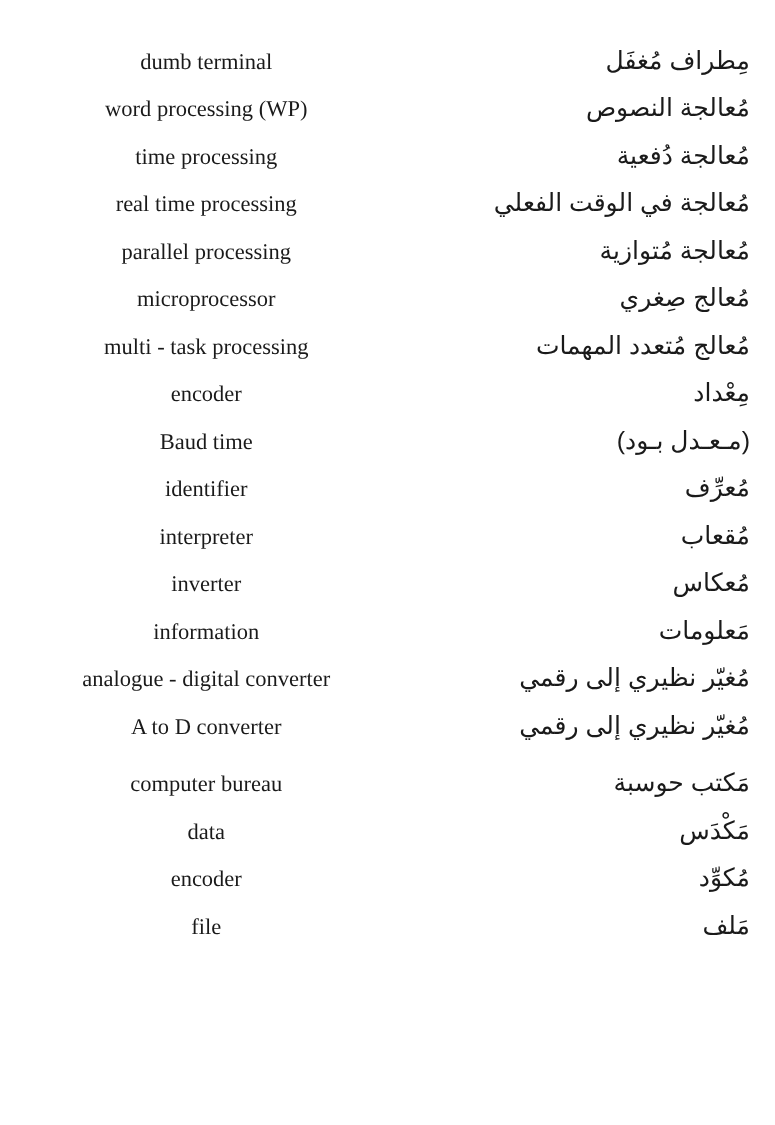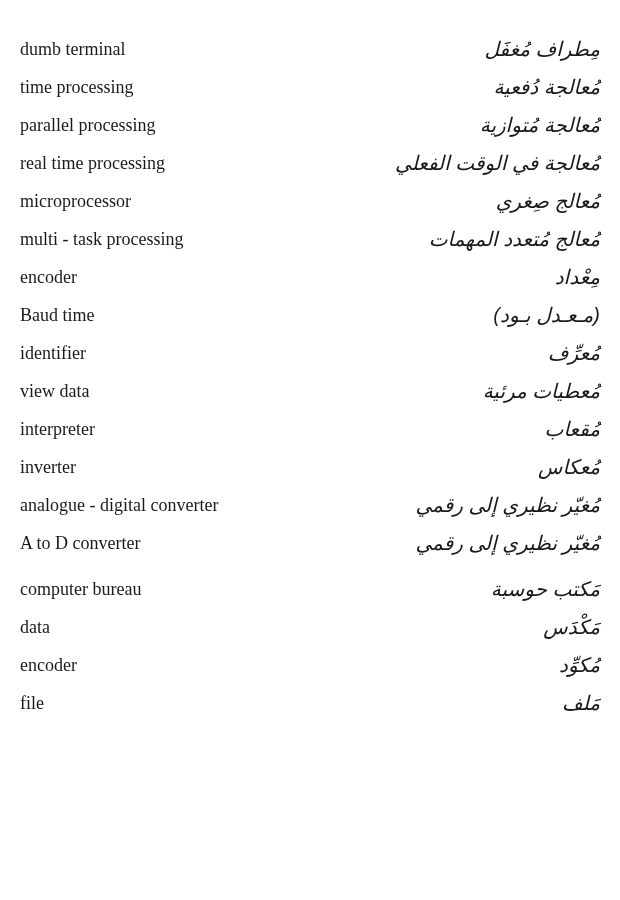--- a/index.html
+++ b/index.html
@@ -34,62 +34,65 @@
     }
 
     .glossary-table td {
       padding: 4px 0;
       vertical-align: middle;
       line-height: 1.5;
     }
 
     .td-english {
       width: 50%;
-      text-align: left;
+      text-align: center;
       padding-left: 10px;
       font-size: 18px;
       color: #1a1a1a;
     }
 
     .td-arabic {
       width: 50%;
       text-align: right;
       padding-right: 10px;
       font-size: 20px;
       color: #1a1a1a;
       direction: rtl;
       font-family: 'Traditional Arabic', 'Arial Unicode MS', Arial, serif;
-      font-style: italic;
     }
 
     .row-spacer td {
       height: 8px;
     }
   </style>
 </head>
 <body>
 
 <div class="page">
   <table class="glossary-table">
     <tbody id="glossary-body">
     <tr>
           <td class="td-english">dumb terminal</td>
           <td class="td-arabic">مِطراف مُغفَل</td>
         </tr>
         <tr>
+          <td class="td-english">word processing (WP)</td>
+          <td class="td-arabic">مُعالجة النصوص</td>
+        </tr>
+        <tr>
           <td class="td-english">time processing</td>
           <td class="td-arabic">مُعالجة دُفعية</td>
         </tr>
         <tr>
+          <td class="td-english">real time processing</td>
+          <td class="td-arabic">مُعالجة في الوقت الفعلي</td>
+        </tr>
+        <tr>
           <td class="td-english">parallel processing</td>
           <td class="td-arabic">مُعالجة مُتوازية</td>
-        </tr>
-        <tr>
-          <td class="td-english">real time processing</td>
-          <td class="td-arabic">مُعالجة في الوقت الفعلي</td>
         </tr>
         <tr>
           <td class="td-english">microprocessor</td>
           <td class="td-arabic">مُعالج صِغري</td>
         </tr>
         <tr>
           <td class="td-english">multi - task processing</td>
           <td class="td-arabic">مُعالج مُتعدد المهمات</td>
         </tr>
         <tr>
@@ -98,30 +101,30 @@
         </tr>
         <tr>
           <td class="td-english">Baud time</td>
           <td class="td-arabic">(مـعـدل بـود)</td>
         </tr>
         <tr>
           <td class="td-english">identifier</td>
           <td class="td-arabic">مُعرِّف</td>
         </tr>
         <tr>
-          <td class="td-english">view data</td>
-          <td class="td-arabic">مُعطيات مرئية</td>
-        </tr>
-        <tr>
           <td class="td-english">interpreter</td>
           <td class="td-arabic">مُقعاب</td>
         </tr>
         <tr>
           <td class="td-english">inverter</td>
           <td class="td-arabic">مُعكاس</td>
+        </tr>
+        <tr>
+          <td class="td-english">information</td>
+          <td class="td-arabic">مَعلومات</td>
         </tr>
         <tr>
           <td class="td-english">analogue - digital converter</td>
           <td class="td-arabic">مُغيّر نظيري إلى رقمي</td>
         </tr>
         <tr>
           <td class="td-english">A   to   D   converter</td>
           <td class="td-arabic">مُغيّر نظيري إلى رقمي</td>
         </tr>
         <tr class="row-spacer">

